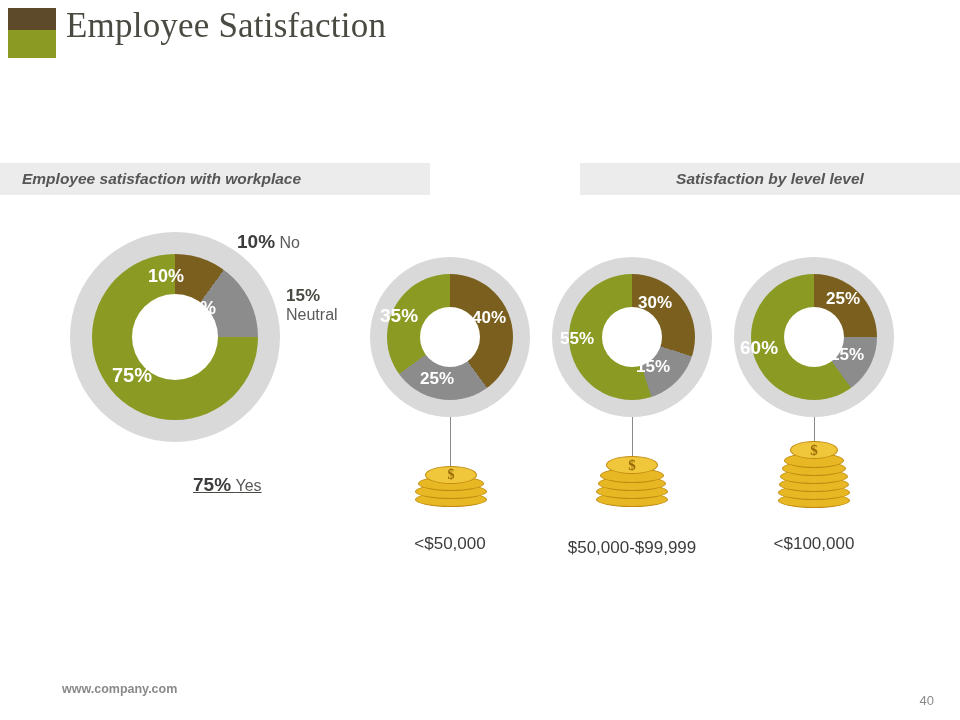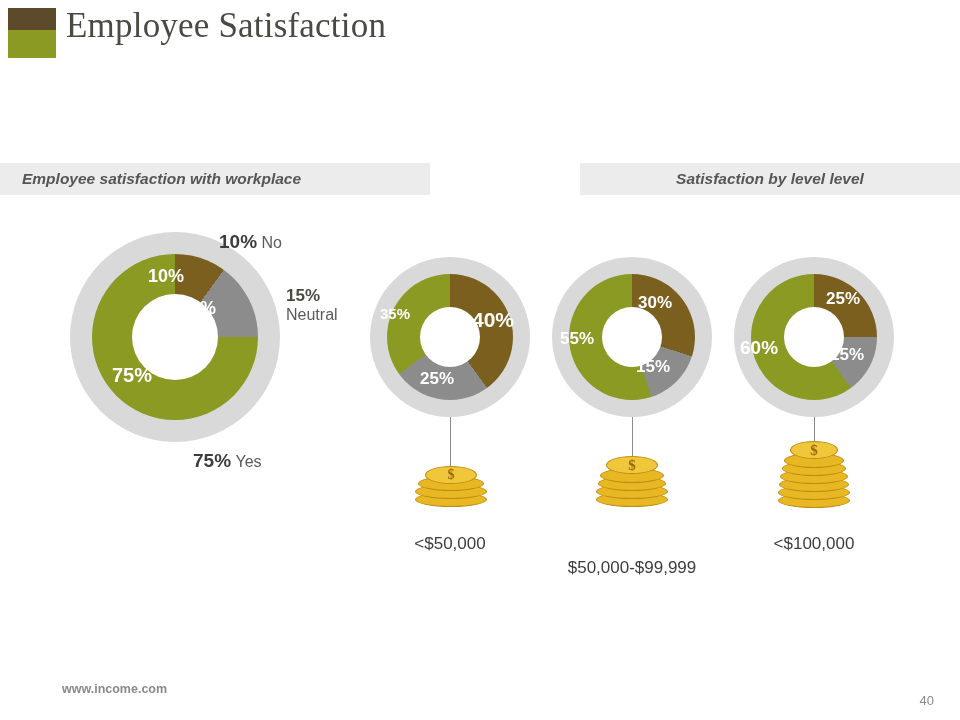--- a/index.html
+++ b/index.html
@@ -206,41 +206,41 @@
   <div class="donut-outer" style="left:0; top:0; width:210px; height:210px;"></div>
   <div class="donut-pie" style="left:22px; top:22px; width:166px; height:166px;
               background: conic-gradient(#7a5f1e 0deg 36deg, #8c8c8c 36deg 90deg, #8a9a22 90deg 360deg);"></div>
   <div class="donut-hole" style="left:62px; top:62px; width:86px; height:86px;"></div>
 
   <div class="slice-label" style="left:78px; top:34px; font-size:18px;">10%</div>
   <div class="slice-label" style="left:110px; top:66px; font-size:18px;">15%</div>
   <div class="slice-label" style="left:42px; top:132px; font-size:20px;">75%</div>
 </div>
 
-<div class="legend-entry" style="left:219px; top:231px;">
+<div class="legend-entry" style="left:237px; top:231px;">
   <span class="pct">10%</span>
   <span class="lab">No</span>
 </div>
 <div class="legend-stack" style="left:286px; top:286px;">
   <span class="pct">15%</span>
   <span class="lab">Neutral</span>
 </div>
-<div class="legend-entry" style="left:193px; top:450px;">
+<div class="legend-entry" style="left:193px; top:474px;text-decoration:underline;">
   <span class="pct">75%</span>
   <span class="lab">Yes</span>
 </div>
 
 <div class="donut-wrap" style="left:370px; top:257px; width:160px; height:160px;">
   <div class="donut-outer" style="left:0; top:0; width:160px; height:160px;"></div>
   <div class="donut-pie" style="left:17px; top:17px; width:126px; height:126px;
               background: conic-gradient(#7a5f1e 0deg 144deg, #8c8c8c 144deg 234deg, #8a9a22 234deg 360deg);"></div>
   <div class="donut-hole" style="left:50px; top:50px; width:60px; height:60px;"></div>
-  <div class="slice-label" style="left:102px; top:51px; font-size:21px;">40%</div>
+  <div class="slice-label" style="left:102px; top:51px; font-size:17px;">40%</div>
   <div class="slice-label" style="left:50px; top:112px; font-size:17px;">25%</div>
-  <div class="slice-label" style="left:10px; top:48px; font-size:15px;">35%</div>
+  <div class="slice-label" style="left:10px; top:48px; font-size:19px;">35%</div>
 </div>
 <div class="connector" style="left:450px; top:417px; height:50px;"></div>
 <div class="coin-stack" style="left:415px; top:466px; width:72px; height:40px;">
   <div class="coin" style="left:0; top:26px; width:72px; height:15px;"></div>
   <div class="coin" style="left:0; top:18px; width:72px; height:15px;"></div>
   <div class="coin" style="left:3px; top:10px; width:66px; height:15px;"></div>
   <div class="coin-top" style="left:10px; top:0px; width:52px; height:18px; font-size:14px;">$</div>
 </div>
 <div class="income-label" style="left:370px; top:534px; width:160px;">&lt;$50,000</div>
 
@@ -254,21 +254,21 @@
   <div class="slice-label" style="left:8px; top:72px; font-size:17px;">55%</div>
 </div>
 <div class="connector" style="left:632px; top:417px; height:40px;"></div>
 <div class="coin-stack" style="left:596px; top:456px; width:72px; height:52px;">
   <div class="coin" style="left:0; top:36px; width:72px; height:15px;"></div>
   <div class="coin" style="left:0; top:28px; width:72px; height:15px;"></div>
   <div class="coin" style="left:2px; top:20px; width:68px; height:15px;"></div>
   <div class="coin" style="left:4px; top:12px; width:64px; height:15px;"></div>
   <div class="coin-top" style="left:10px; top:0px; width:52px; height:18px; font-size:15px;">$</div>
 </div>
-<div class="income-label" style="left:532px; top:558px; width:200px;">$50,000-$99,999</div>
+<div class="income-label" style="left:532px; top:538px; width:200px;">$50,000-$99,999</div>
 
 <div class="donut-wrap" style="left:734px; top:257px; width:160px; height:160px;">
   <div class="donut-outer" style="left:0; top:0; width:160px; height:160px;"></div>
   <div class="donut-pie" style="left:17px; top:17px; width:126px; height:126px;
               background: conic-gradient(#7a5f1e 0deg 90deg, #8c8c8c 90deg 144deg, #8a9a22 144deg 360deg);"></div>
   <div class="donut-hole" style="left:50px; top:50px; width:60px; height:60px;"></div>
   <div class="slice-label" style="left:92px; top:32px; font-size:17px;">25%</div>
   <div class="slice-label" style="left:96px; top:88px; font-size:17px;">15%</div>
   <div class="slice-label" style="left:6px; top:80px; font-size:19px;">60%</div>
 </div>
@@ -277,14 +277,14 @@
   <div class="coin" style="left:0; top:52px; width:72px; height:15px;"></div>
   <div class="coin" style="left:0; top:44px; width:72px; height:15px;"></div>
   <div class="coin" style="left:1px; top:36px; width:70px; height:15px;"></div>
   <div class="coin" style="left:2px; top:28px; width:68px; height:15px;"></div>
   <div class="coin" style="left:4px; top:20px; width:64px; height:15px;"></div>
   <div class="coin" style="left:6px; top:12px; width:60px; height:15px;"></div>
   <div class="coin-top" style="left:12px; top:0px; width:48px; height:18px; font-size:15px;">$</div>
 </div>
 <div class="income-label" style="left:734px; top:534px; width:160px;">&lt;$100,000</div>
 
-<div id="footer-url">www.income.com</div>
+<div id="footer-url">www.company.com</div>
 <div id="page-number">40</div>
 
 </body></html>

